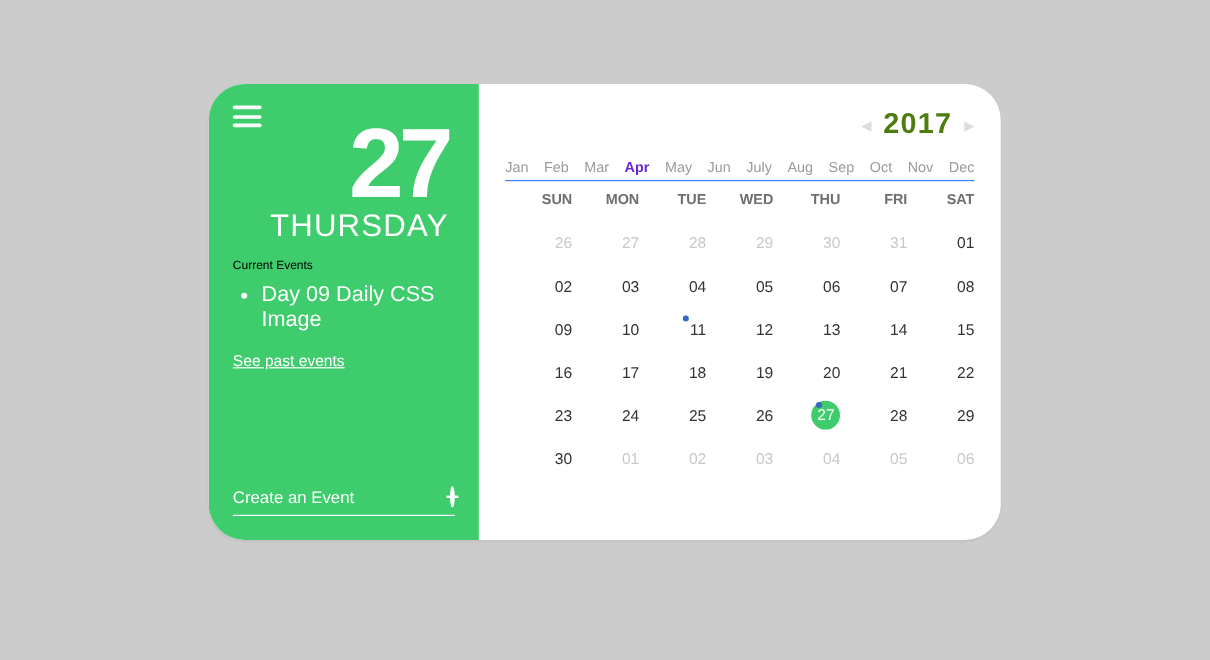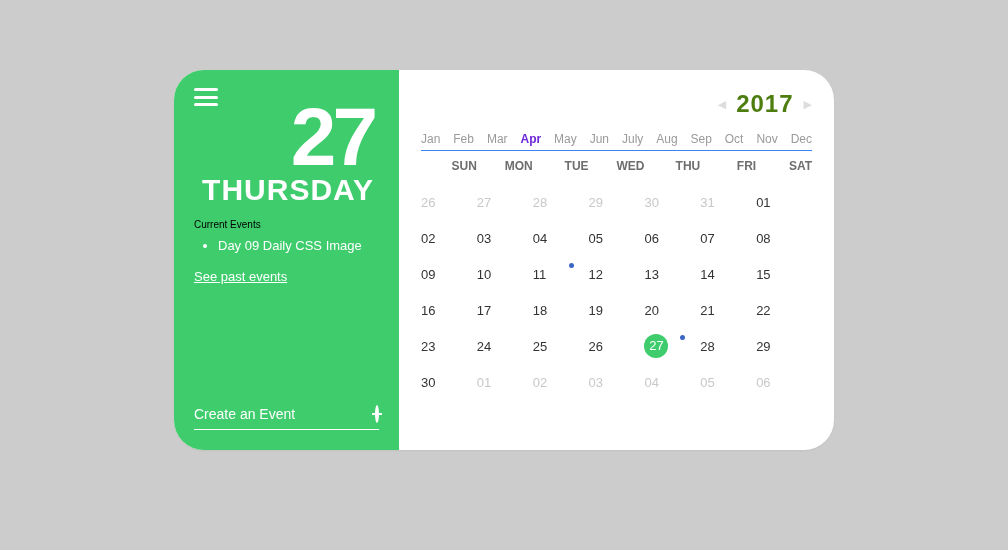--- a/index.html
+++ b/index.html
@@ -50,34 +50,34 @@
     margin-top: -10px;
     padding-right: 5px;
   }
   .big-day {
     font-size: 82px;
     font-weight: 900;
     line-height: 1;
     letter-spacing: -4px;
   }
   .big-weekday {
-    font-size: 30px;
-    font-weight: 700;
+    font-size: 26px;
+    font-weight: 400;
     letter-spacing: 1px;
     margin-top: -5px;
   }
   .events-heading {
     font-size: 10px;
     margin-top: 12px;
     color: #000000;
   }
   .events-list {
     margin-top: 8px;
     padding-left: 24px;
-    font-size: 13px;
+    font-size: 18px;
   }
   .events-list li { list-style: disc; }
   .see-past {
     font-size: 13px;
     margin-top: 16px;
     text-decoration: underline;
     cursor: pointer;
     width: fit-content;
     text-align: right;
   }
@@ -170,21 +170,21 @@
   .days-grid {
     display: grid;
     grid-template-columns: repeat(7, 1fr);
     grid-auto-rows: 36px;
     margin-top: 12px;
     flex: 1;
   }
   .day-cell {
     font-size: 13px;
     color: #333;
-    text-align: left;
+    text-align: right;
     line-height: 36px;
     cursor: pointer;
     position: relative;
   }
   .day-cell.out { color: #c8c8c8; }
   .day-cell .circle {
     display: inline-flex;
     width: 24px;
     height: 24px;
     background: #3ecc6c;

